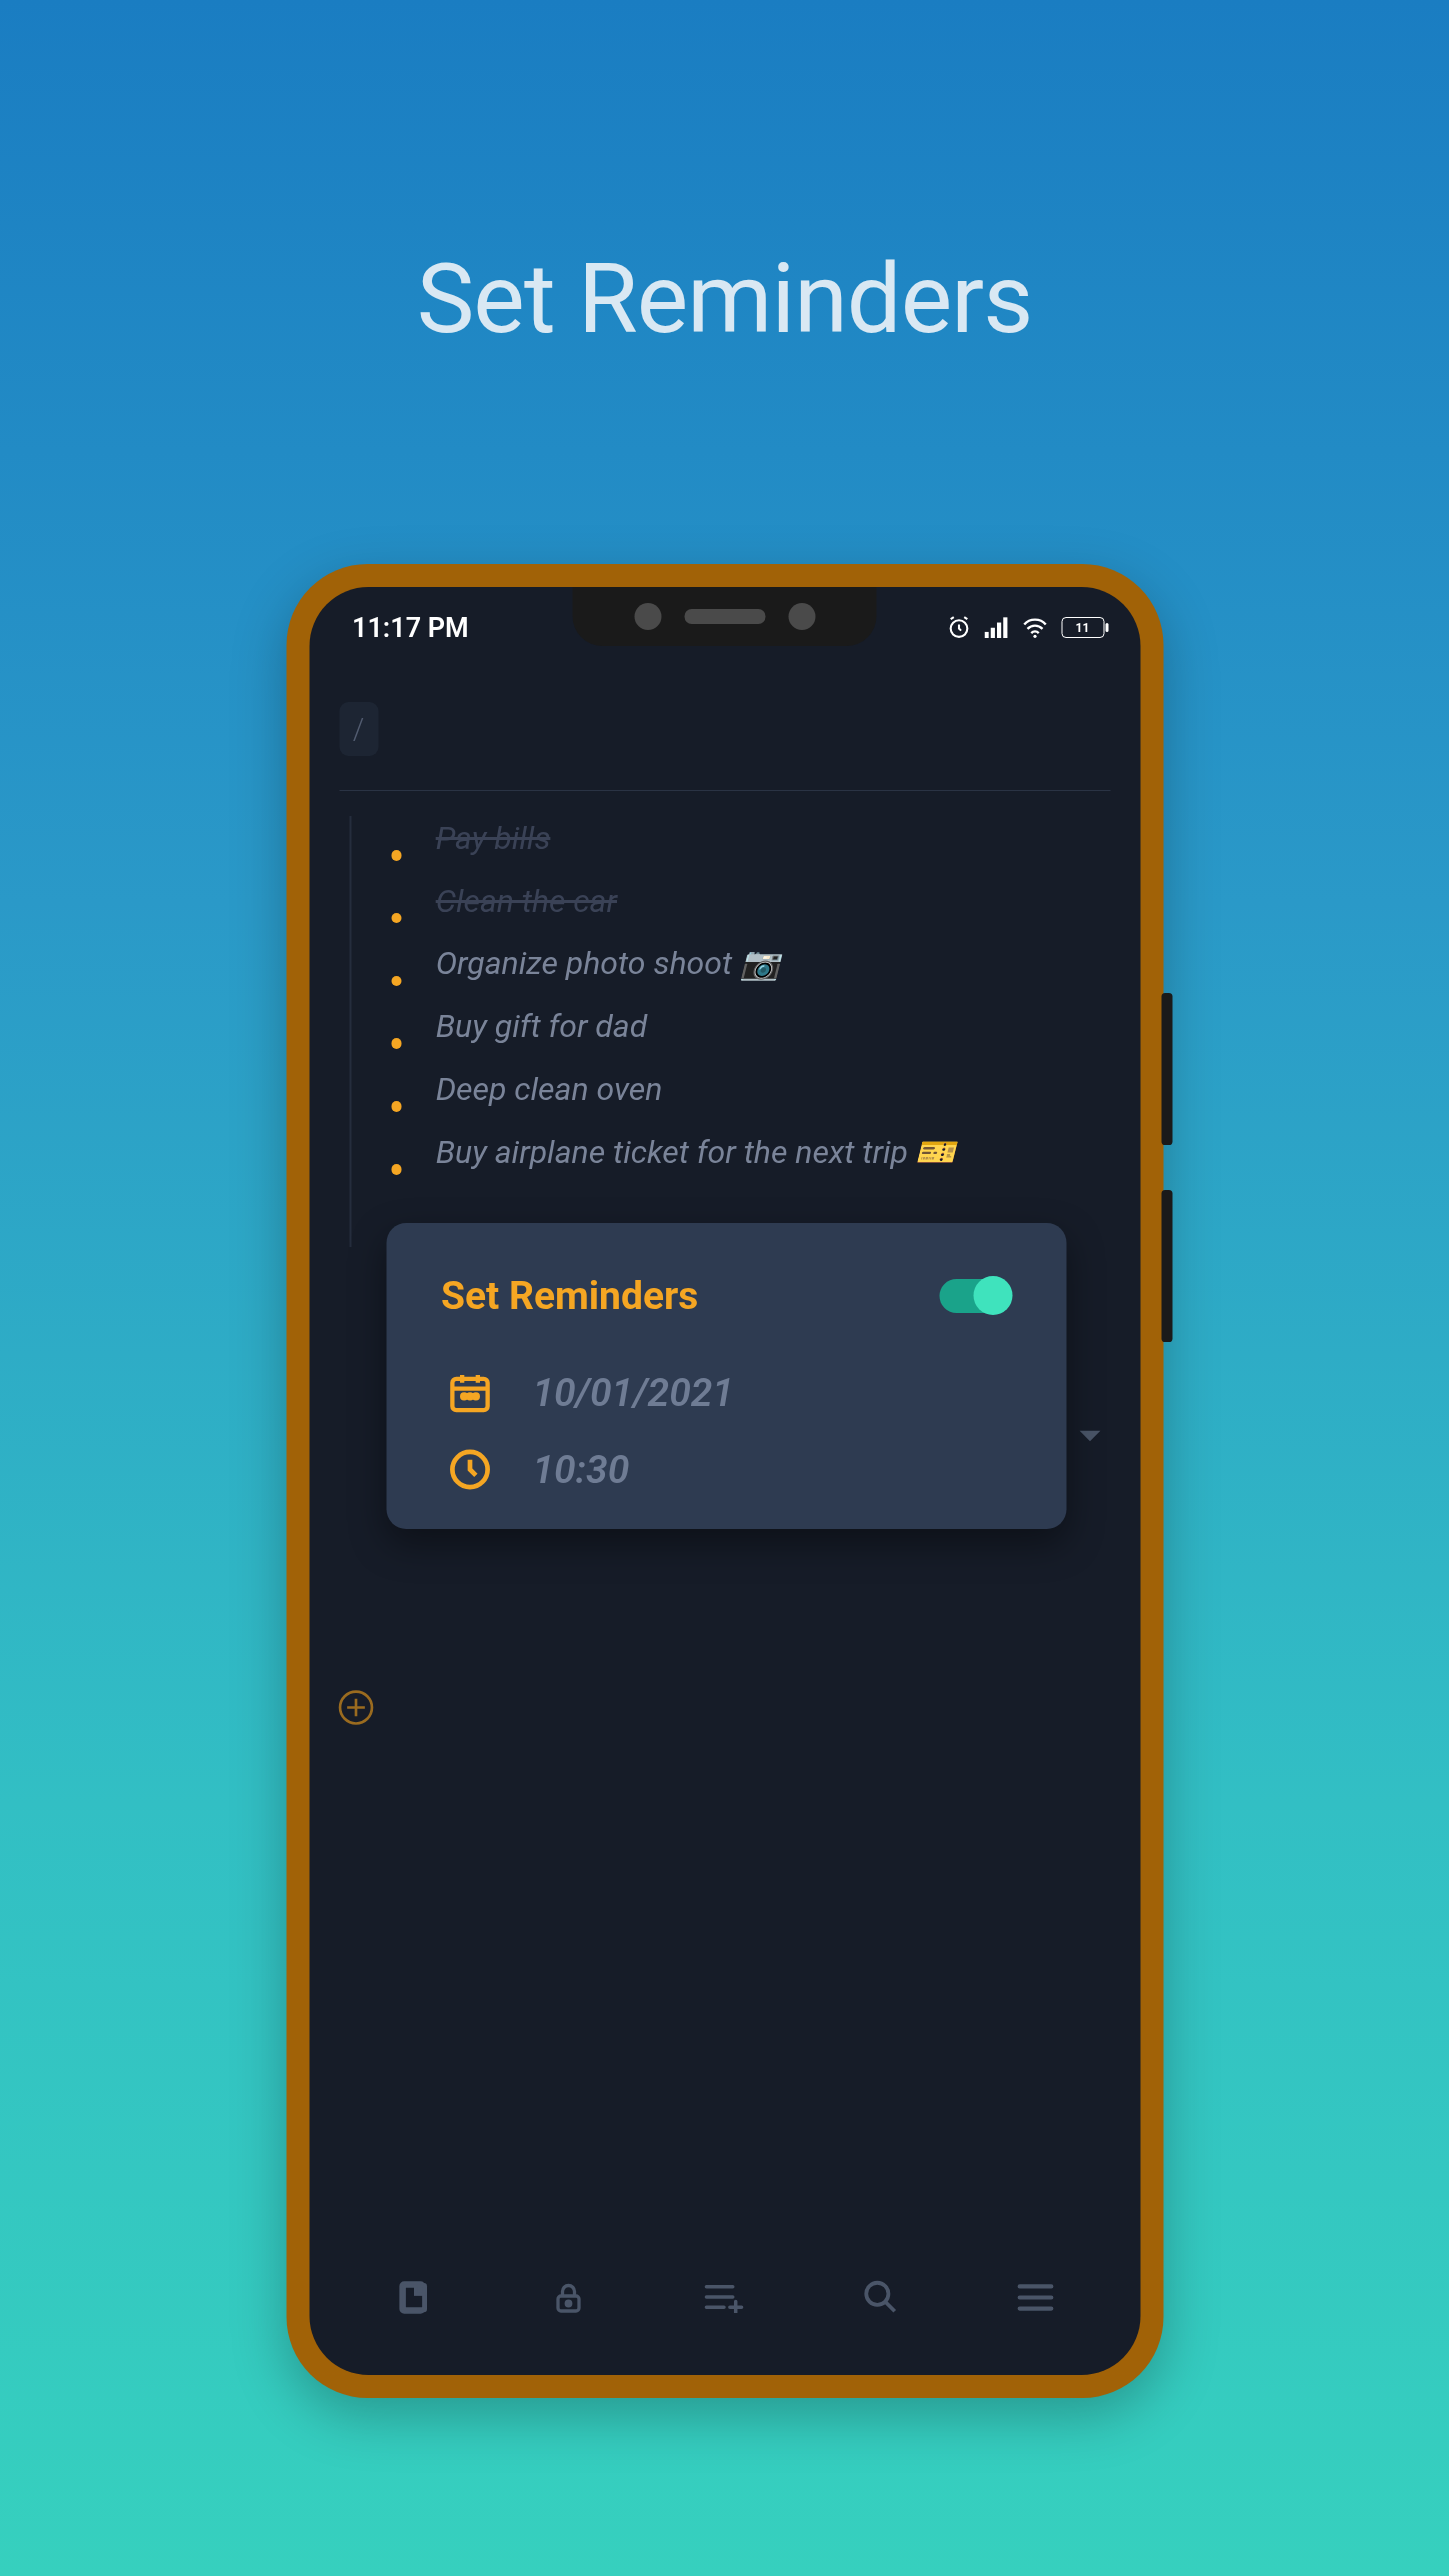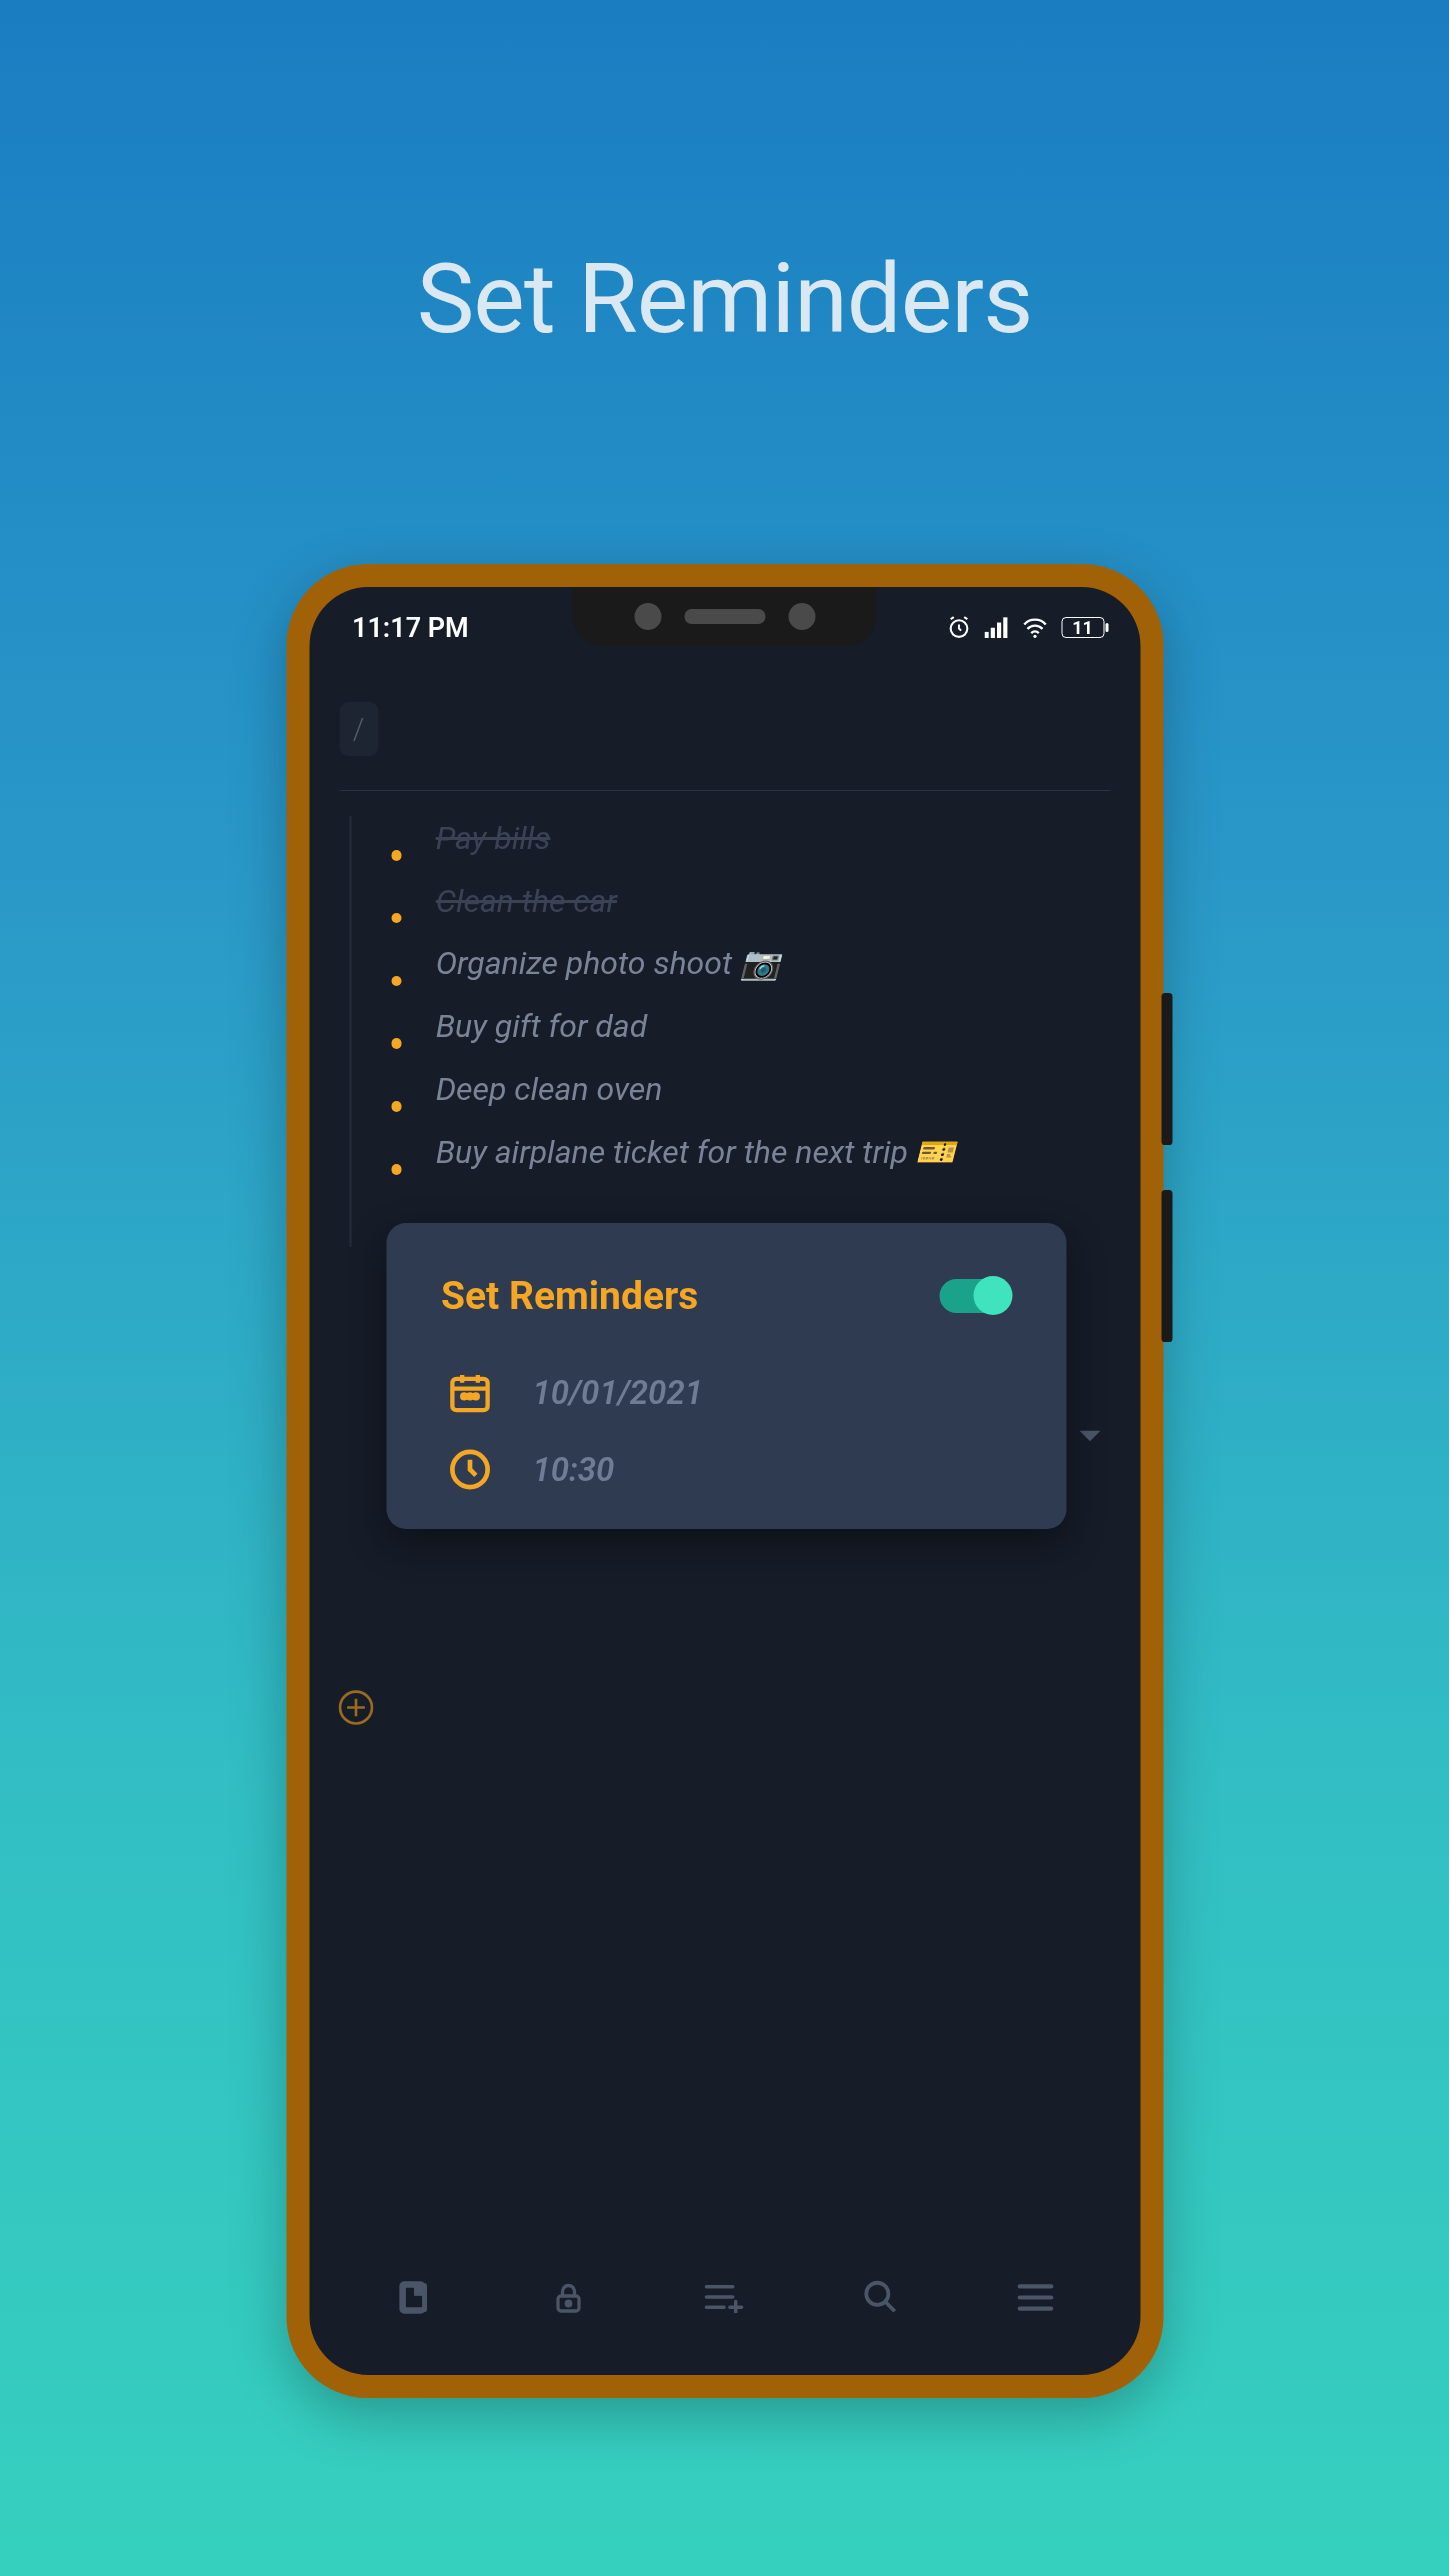--- a/index.html
+++ b/index.html
@@ -92,21 +92,21 @@
   .status-time { flex: 0 0 auto; }
   .status-spacer { flex: 1; }
   .status-icons { display: flex; align-items: center; gap: 12.5px; }
   .status-icons svg { display: block; }
   .battery {
     width: 43px; height: 21.5px;
     border: 1.8px solid #fff;
     border-radius: 4.5px;
     position: relative;
     display: flex; align-items: center; justify-content: center;
-    font-size: 18px;
+    font-size: 12px;
     font-weight: 700;
   }
   .battery::after {
     content: "";
     position: absolute;
     right: -5.4px; top: 5.4px;
     width: 2.7px; height: 9px;
     background: #fff;
     border-radius: 1.8px;
   }
@@ -226,21 +226,21 @@
   .dialog-row {
     display: flex;
     align-items: center;
     gap: 39px;
     margin-top: 50px;
     padding-left: 5.4px;
   }
   .dialog-row.second { margin-top: 30px; }
   .dialog-icon { width: 47px; height: 47px; color: #f5a623; flex: 0 0 auto; }
   .dialog-value {
-    font-size: 33px;
+    font-size: 39px;
     font-weight: 600;
     font-style: italic;
     color: #6f7c94;
   }
   .dialog-actions {
     display: flex;
     justify-content: flex-end;
     margin-top: 55px;
   }
   .exit-btn {

